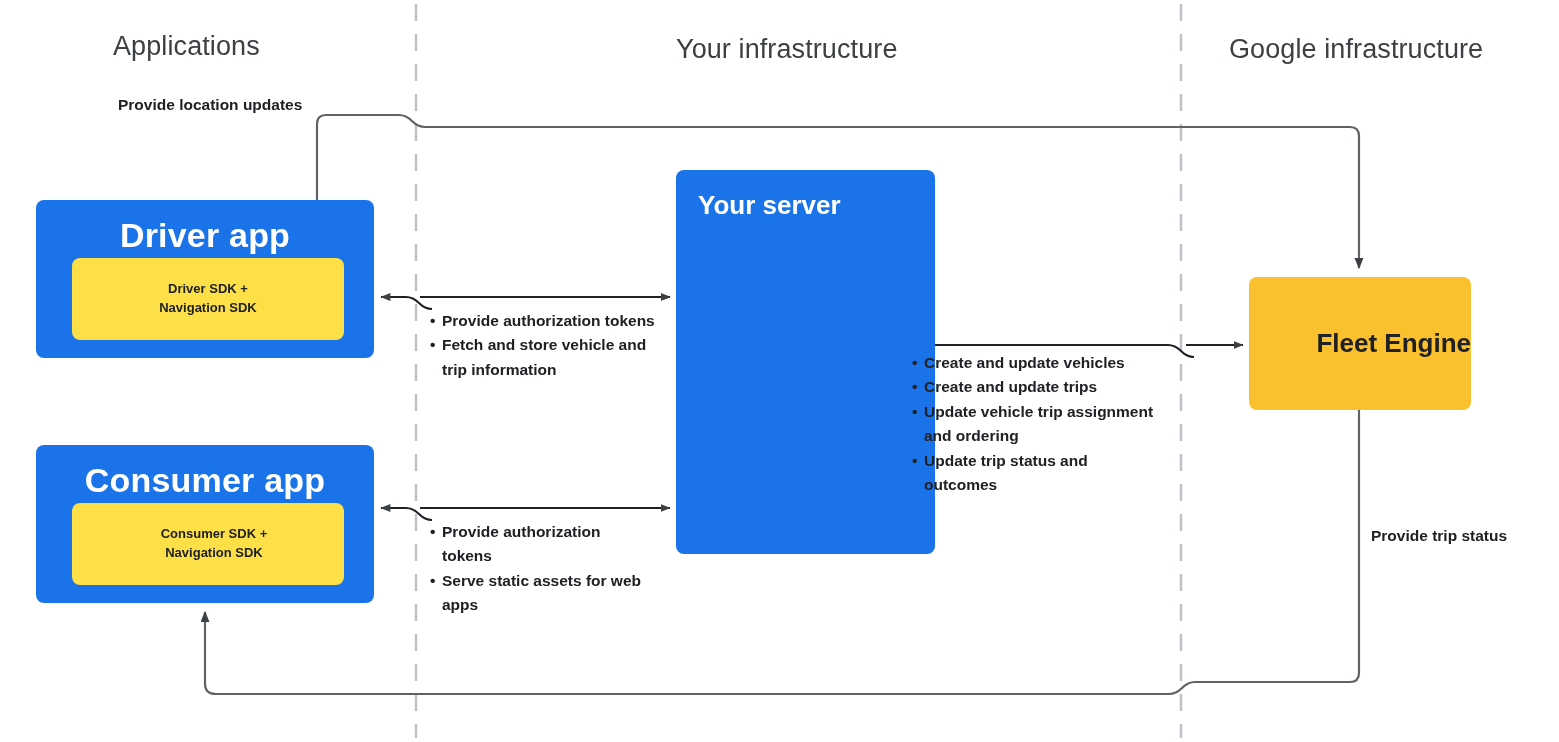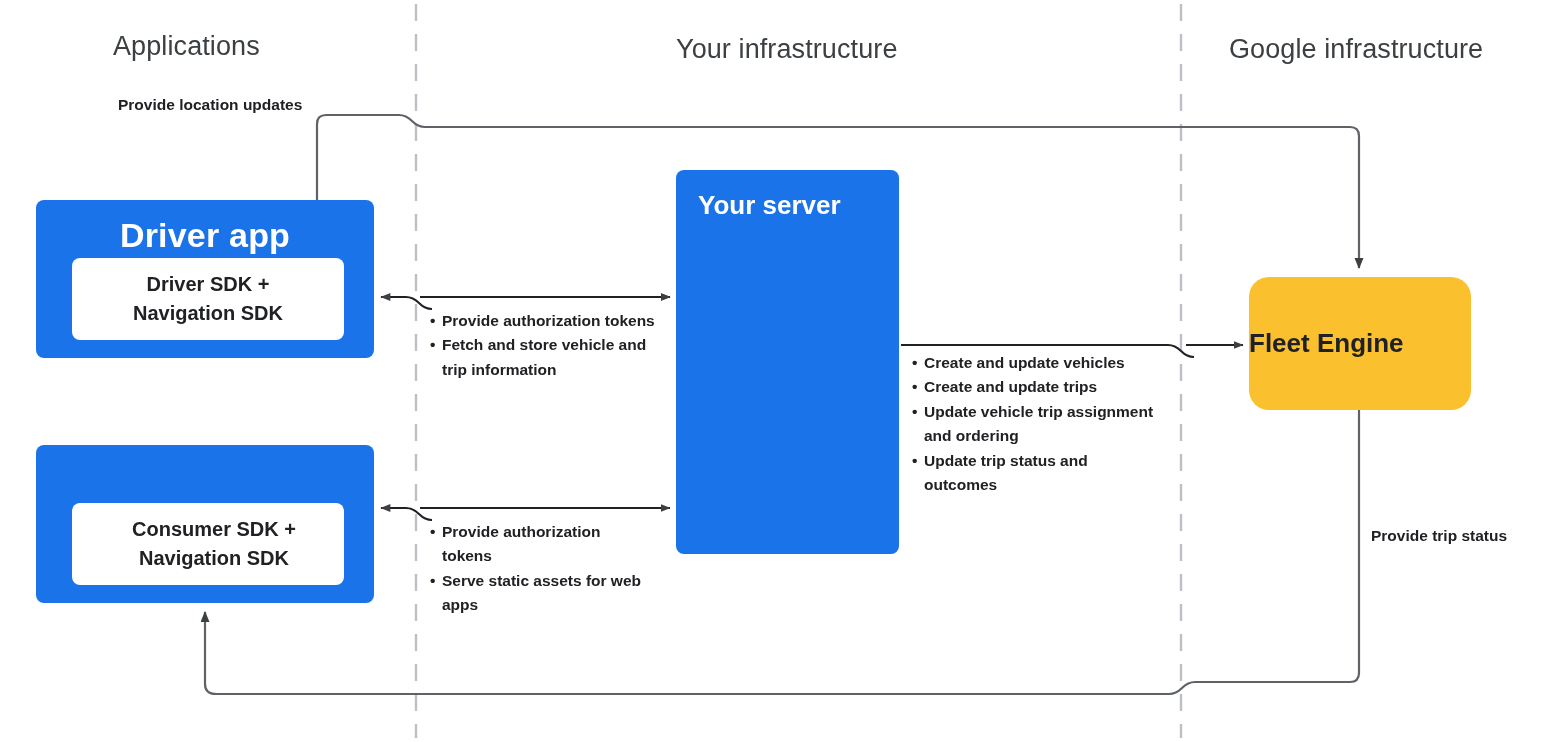--- a/index.html
+++ b/index.html
@@ -53,24 +53,24 @@
     right: 0;
     text-align: center;
     color: #ffffff;
     font-size: 34px;
     font-weight: bold;
     letter-spacing: 0.2px;
     white-space: nowrap;
   }
   .sdk-box {
     position: absolute;
-    background: #ffffff;
-    border-radius: 8px;
-    color: #202124;
-    font-size: 20px;
+    background: #fde047;
+    border-radius: 8px;
+    color: #202124;
+    font-size: 13px;
     font-weight: bold;
     line-height: 1.45;
     display: flex;
     align-items: center;
     justify-content: center;
     text-align: center;
     box-sizing: border-box;
   }
 
   #driver-app   { left: 36px;  top: 200px; width: 338px; height: 158px; }
@@ -79,21 +79,21 @@
 
   #consumer-app { left: 36px;  top: 445px; width: 338px; height: 158px; }
   #consumer-app .app-title { top: 16px; }
   #consumer-sdk { left: 36px;  top: 58px;  width: 272px; height: 82px; padding-left: 12px; }
 
   
   #server-box {
     position: absolute;
     left: 676px;
     top: 170px;
-    width: 223px;
+    width: 259px;
     height: 384px;
     background: #1a73e8;
     border-radius: 8px;
   }
   #server-title {
     position: absolute;
     left: 22px;
     top: 20px;
     color: #ffffff;
     font-size: 26px;
@@ -102,24 +102,24 @@
   }
 
   
   #fleet-engine {
     position: absolute;
     left: 1249px;
     top: 277px;
     width: 222px;
     height: 133px;
     background: #fbc02d;
-    border-radius: 20px;
+    border-radius: 8px;
     display: flex;
     align-items: center;
-    justify-content: flex-start;
+    justify-content: flex-end;
   }
   #fleet-engine-label {
     color: #202124;
     font-size: 26px;
     font-weight: bold;
     white-space: nowrap;
   }
 
   
   .bullet-list {
@@ -220,20 +220,21 @@
     <div class="app-title">Driver app</div>
     <div class="sdk-box" id="driver-sdk">
       <div>
         <div>Driver SDK +</div>
         <div>Navigation SDK</div>
       </div>
     </div>
   </div>
 
   <div class="app-box" id="consumer-app">
+    <div class="app-title">Consumer app</div>
     <div class="sdk-box" id="consumer-sdk">
       <div>
         <div>Consumer SDK +</div>
         <div>Navigation SDK</div>
       </div>
     </div>
   </div>
 
   <div id="server-box">
     <div id="server-title">Your server</div>

